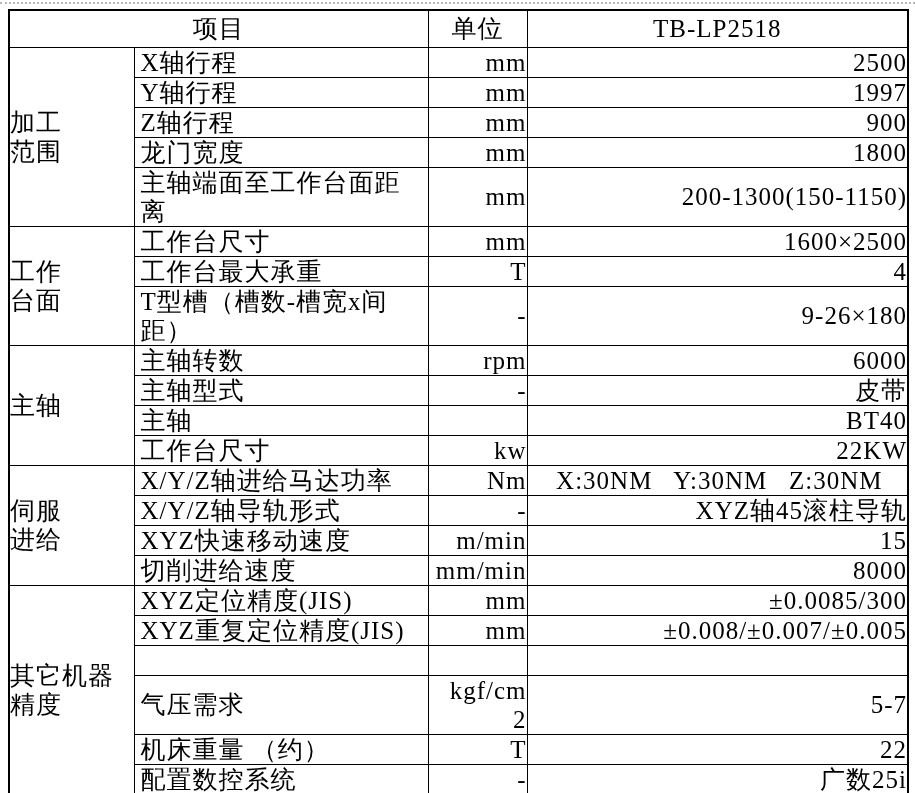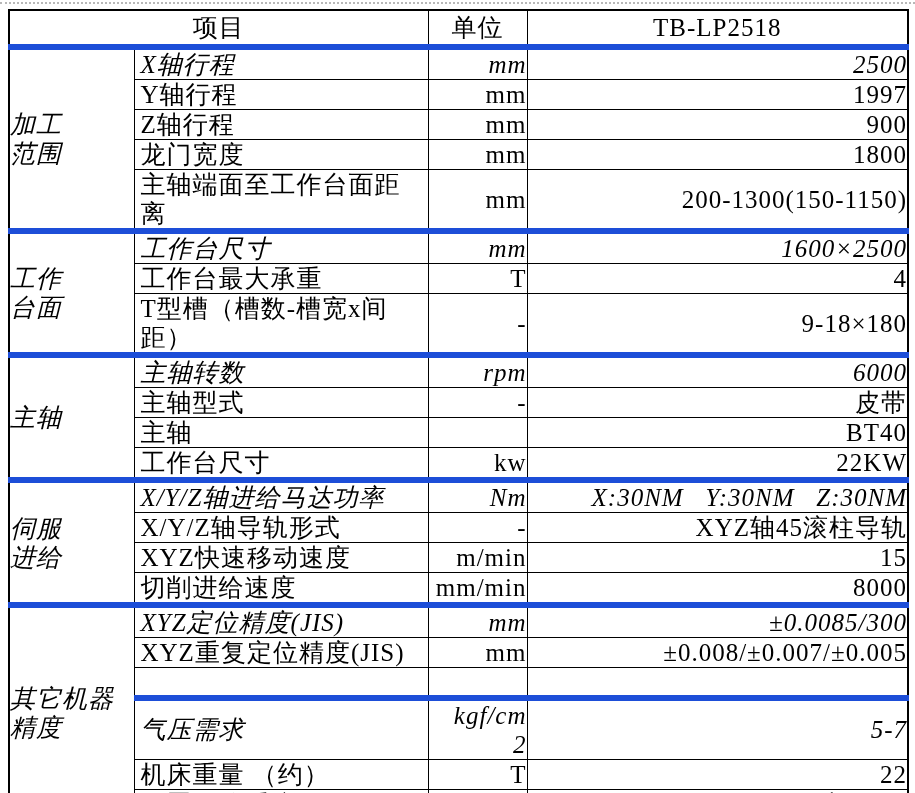--- a/index.html
+++ b/index.html
@@ -20,26 +20,26 @@
   }
   col.c-group { width:125px; }
   col.c-item  { width:294px; }
   col.c-unit  { width:99px; }
   col.c-value { width:381px; }
   td {
     border:1px solid #000;
     font-size:25px; line-height:29px; letter-spacing:1px;
     white-space:pre-wrap; overflow:hidden; vertical-align:middle;
   }
-  tr.sep td { border-top:6px solid #1d4ed8;font-style:italic; }
+  tr.sep td { border-top:1px solid #1d4ed8; }
   td.hdr { text-align:center; height:37px;margin-top:48px; }
   td.group { text-align:left; }
   td.item { text-align:left; padding-left:6px; }
   td.unit, td.value { text-align:right; }
-  td.value.left { text-align:right; padding-left:4px; }
+  td.value.left { text-align:center; padding-left:4px; }
   tr.h30 td { height:30px; }
   tr.h57 td { height:57px; }
   tr.h55 td { height:55px; }
   tr.h29 td { height:29px; }
 </style>
 </head>
 <body>
 
 <div class="top-rule"></div>
 
@@ -96,21 +96,21 @@
   </tr>
   <tr class="h30">
     <td class="item">工作台最大承重</td>
     <td class="unit">T</td>
     <td class="value">4</td>
   </tr>
   <tr class="h57">
     <td class="item">T型槽（槽数-槽宽x间
 距）</td>
     <td class="unit">-</td>
-    <td class="value">9-18×180</td>
+    <td class="value">9-26×180</td>
   </tr>
 
   <tr class="h30 sep">
     <td class="group" rowspan="4">主轴</td>
     <td class="item">主轴转数</td>
     <td class="unit">rpm</td>
     <td class="value">6000</td>
   </tr>
   <tr class="h30">
     <td class="item">主轴型式</td>

